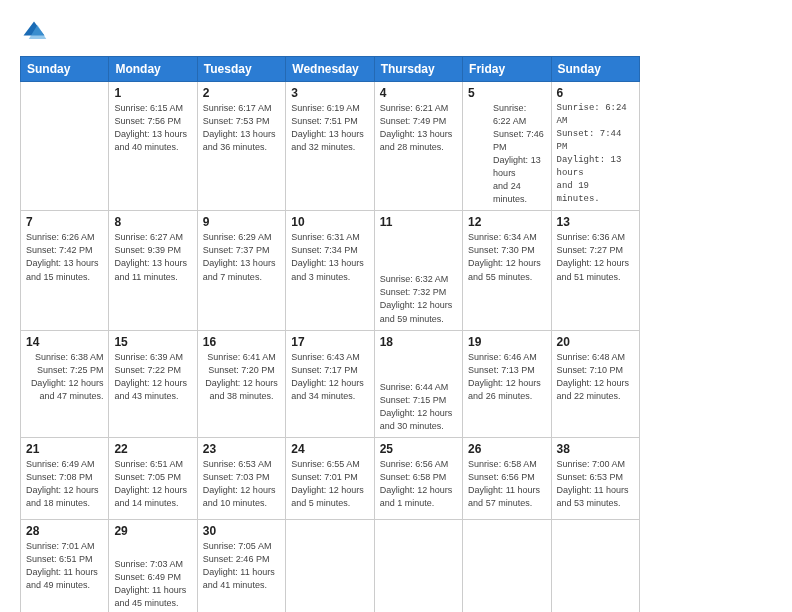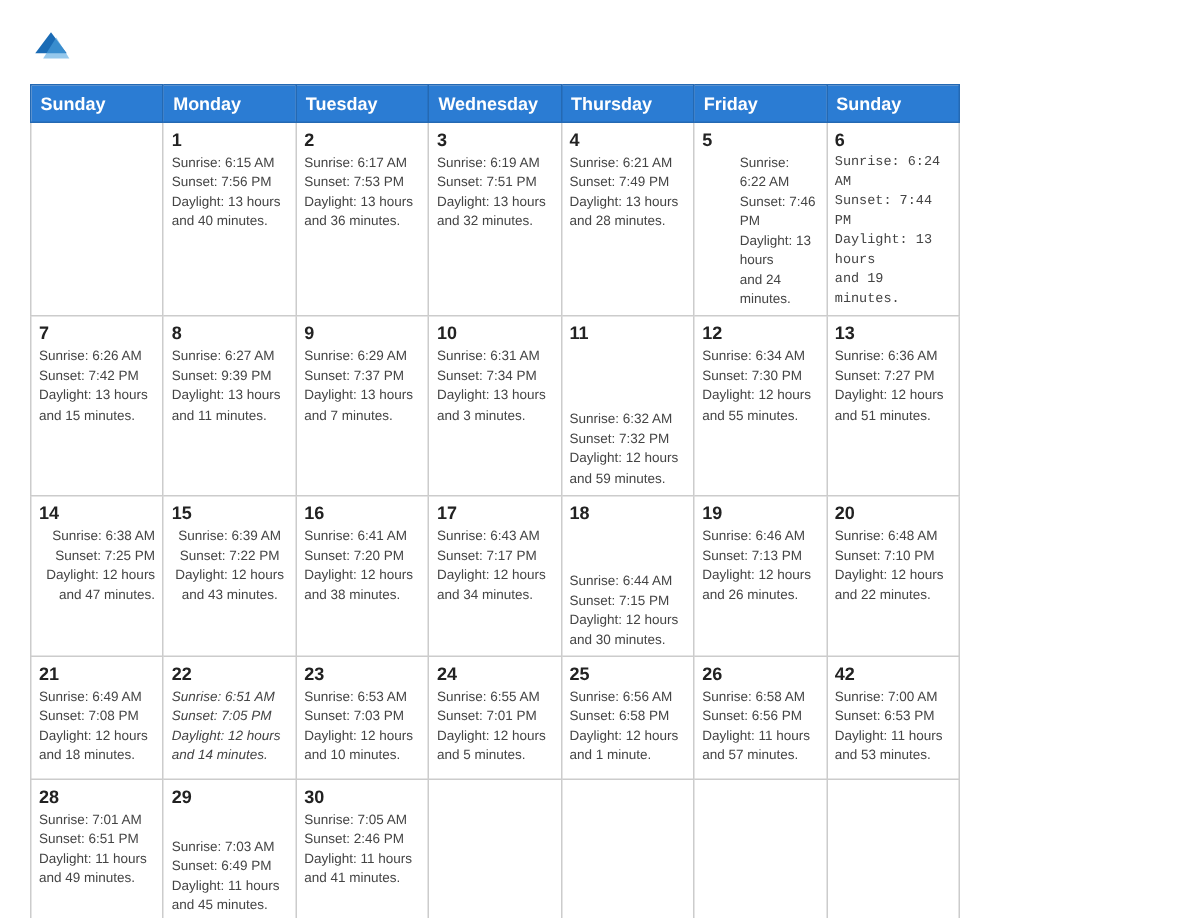--- a/index.html
+++ b/index.html
@@ -227,28 +227,28 @@
         <tr>
           <td>
             <span class="day-num">14</span>
             <div class="day-info" style="white-space: pre-line; text-align: right;">Sunrise: 6:38 AM
 Sunset: 7:25 PM
 Daylight: 12 hours
 and 47 minutes.</div>
           </td>
           <td>
             <span class="day-num">15</span>
-            <div class="day-info" style="white-space: pre-line; text-align: center;">Sunrise: 6:39 AM
+            <div class="day-info" style="white-space: pre-line;">Sunrise: 6:39 AM
 Sunset: 7:22 PM
 Daylight: 12 hours
 and 43 minutes.</div>
           </td>
           <td>
             <span class="day-num">16</span>
-            <div class="day-info" style="white-space: pre-line;">Sunrise: 6:41 AM
+            <div class="day-info" style="white-space: pre-line; text-align: center;">Sunrise: 6:41 AM
 Sunset: 7:20 PM
 Daylight: 12 hours
 and 38 minutes.</div>
           </td>
           <td>
             <span class="day-num">17</span>
             <div class="day-info" style="white-space: pre-line;">Sunrise: 6:43 AM
 Sunset: 7:17 PM
 Daylight: 12 hours
 and 34 minutes.</div>
@@ -278,21 +278,21 @@
         <tr>
           <td>
             <span class="day-num">21</span>
             <div class="day-info" style="white-space: pre-line;">Sunrise: 6:49 AM
 Sunset: 7:08 PM
 Daylight: 12 hours
 and 18 minutes.</div>
           </td>
           <td>
             <span class="day-num">22</span>
-            <div class="day-info" style="white-space: pre-line; font-style: italic;">Sunrise: 6:51 AM
+            <div class="day-info" style="white-space: pre-line;">Sunrise: 6:51 AM
 Sunset: 7:05 PM
 Daylight: 12 hours
 and 14 minutes.</div>
           </td>
           <td>
             <span class="day-num">23</span>
             <div class="day-info" style="white-space: pre-line;">Sunrise: 6:53 AM
 Sunset: 7:03 PM
 Daylight: 12 hours
 and 10 minutes.</div>
@@ -312,21 +312,21 @@
 and 1 minute.</div>
           </td>
           <td>
             <span class="day-num">26</span>
             <div class="day-info" style="white-space: pre-line;">Sunrise: 6:58 AM
 Sunset: 6:56 PM
 Daylight: 11 hours
 and 57 minutes.</div>
           </td>
           <td>
-            <span class="day-num">42</span>
+            <span class="day-num">38</span>
             <div class="day-info" style="white-space: pre-line;">Sunrise: 7:00 AM
 Sunset: 6:53 PM
 Daylight: 11 hours
 and 53 minutes.</div>
           </td>
         </tr>
         <tr>
           <td>
             <span class="day-num">28</span>
             <div class="day-info" style="white-space: pre-line;">Sunrise: 7:01 AM

